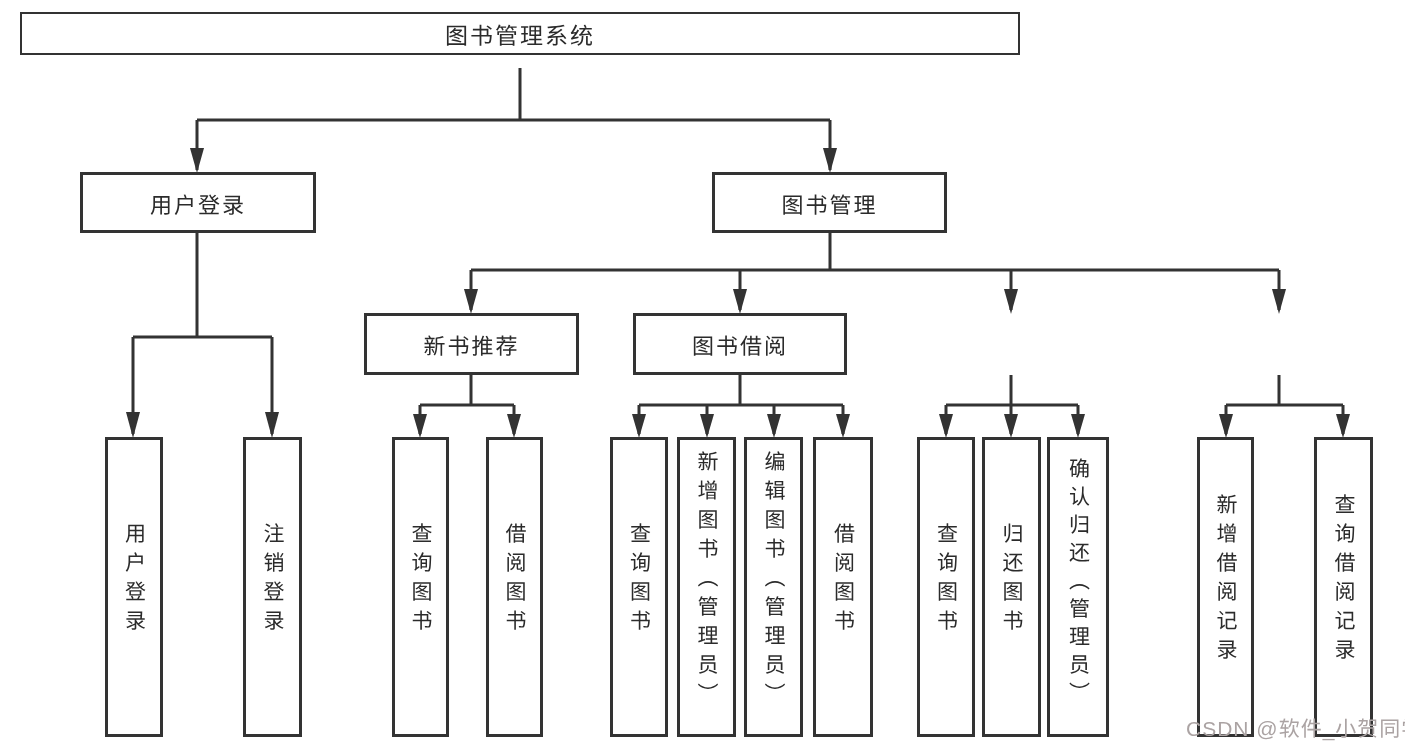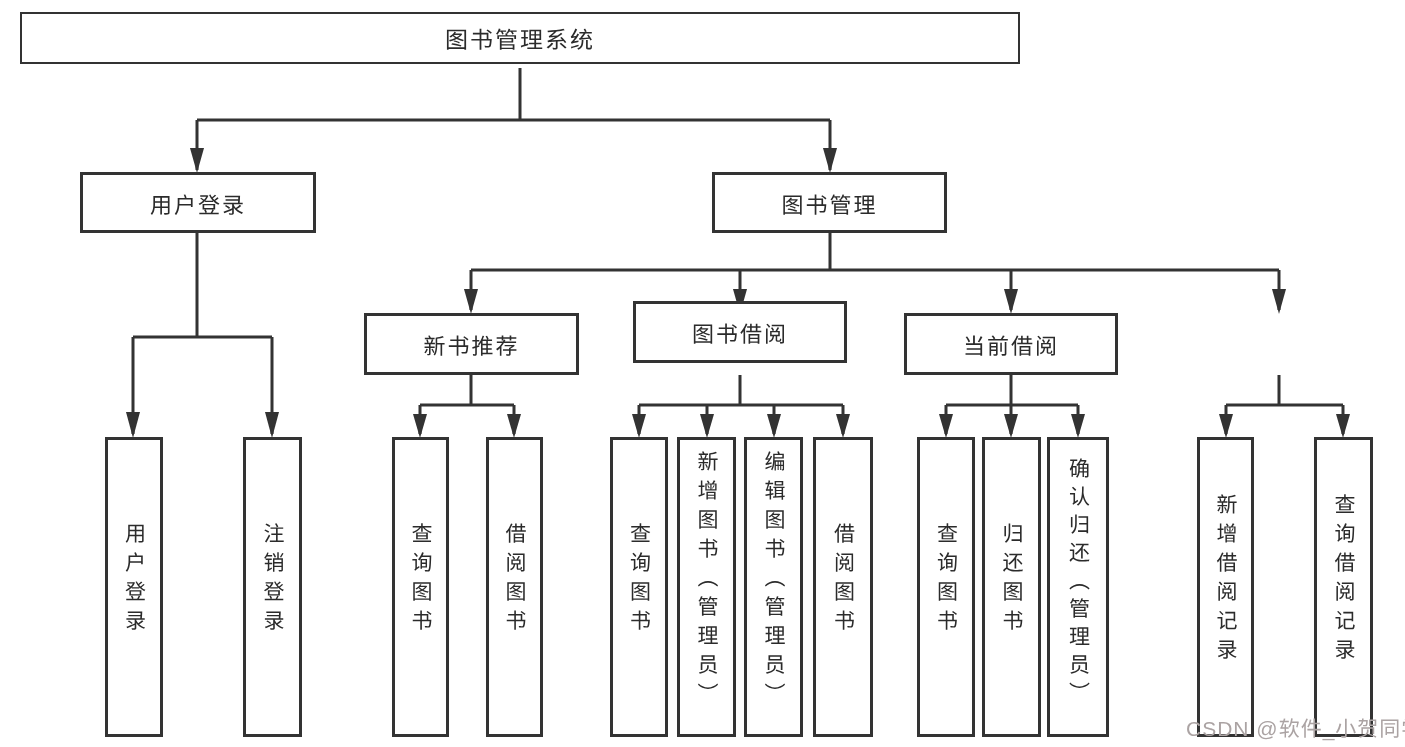--- a/index.html
+++ b/index.html
@@ -18,27 +18,27 @@
 
   .node {
     position: absolute; z-index: 2;
     background: #ffffff;
     border: 3px solid #333333;
     color: #2b2b2b;
     display: flex; align-items: center; justify-content: center;
     text-align: center;
   }
   .hbox { font-size: 22px; letter-spacing: 2px; }
-  .n-root { left: 20px; top: 12px; width: 1000px; height: 52px; border-width: 2px; font-size: 23px; }
+  .n-root { left: 20px; top: 12px; width: 1000px; height: 43px; border-width: 2px; font-size: 23px; }
 
   .n-userlogin { left: 80px;  top: 172px; width: 236px; height: 61px; }
   .n-bookmgmt { left: 712px; top: 172px; width: 235px; height: 61px; }
 
   .n-newbook { left: 364px;  top: 313px; width: 215px; height: 62px; }
-  .n-borrow  { left: 633px;  top: 301px; width: 214px; height: 62px; }
+  .n-borrow  { left: 633px;  top: 313px; width: 214px; height: 62px; }
   .n-current { left: 904px;  top: 313px; width: 214px; height: 62px; }
   .n-record  { left: 1172px; top: 313px; width: 214px; height: 62px; }
 
   .leaf {
     top: 437px; height: 300px;
     writing-mode: vertical-rl; text-orientation: mixed;
     font-size: 21px; letter-spacing: 8px;
     padding-bottom: 12px;
     line-height: 1;
   }
@@ -119,21 +119,20 @@
     </g>
   </svg>
 
   <div class="node hbox n-root">图书管理系统</div>
 
   <div class="node hbox n-userlogin">用户登录</div>
   <div class="node hbox n-newbook">新书推荐</div>
 
   <div class="node hbox n-bookmgmt">图书管理</div>
   <div class="node hbox n-borrow">图书借阅</div>
-  <div class="node hbox n-current">当前借阅</div>
 
   <div class="node leaf l-userlogin">用户登录</div>
   <div class="node leaf l-logout">注销登录</div>
 
   <div class="node leaf l-nbquery">查询图书</div>
   <div class="node leaf l-nbborrow">借阅图书</div>
 
   <div class="node leaf l-bbquery">查询图书</div>
   <div class="node leaf l-bbadd">新增图书（管理员）</div>
   <div class="node leaf l-bbedit">编辑图书（管理员）</div>

